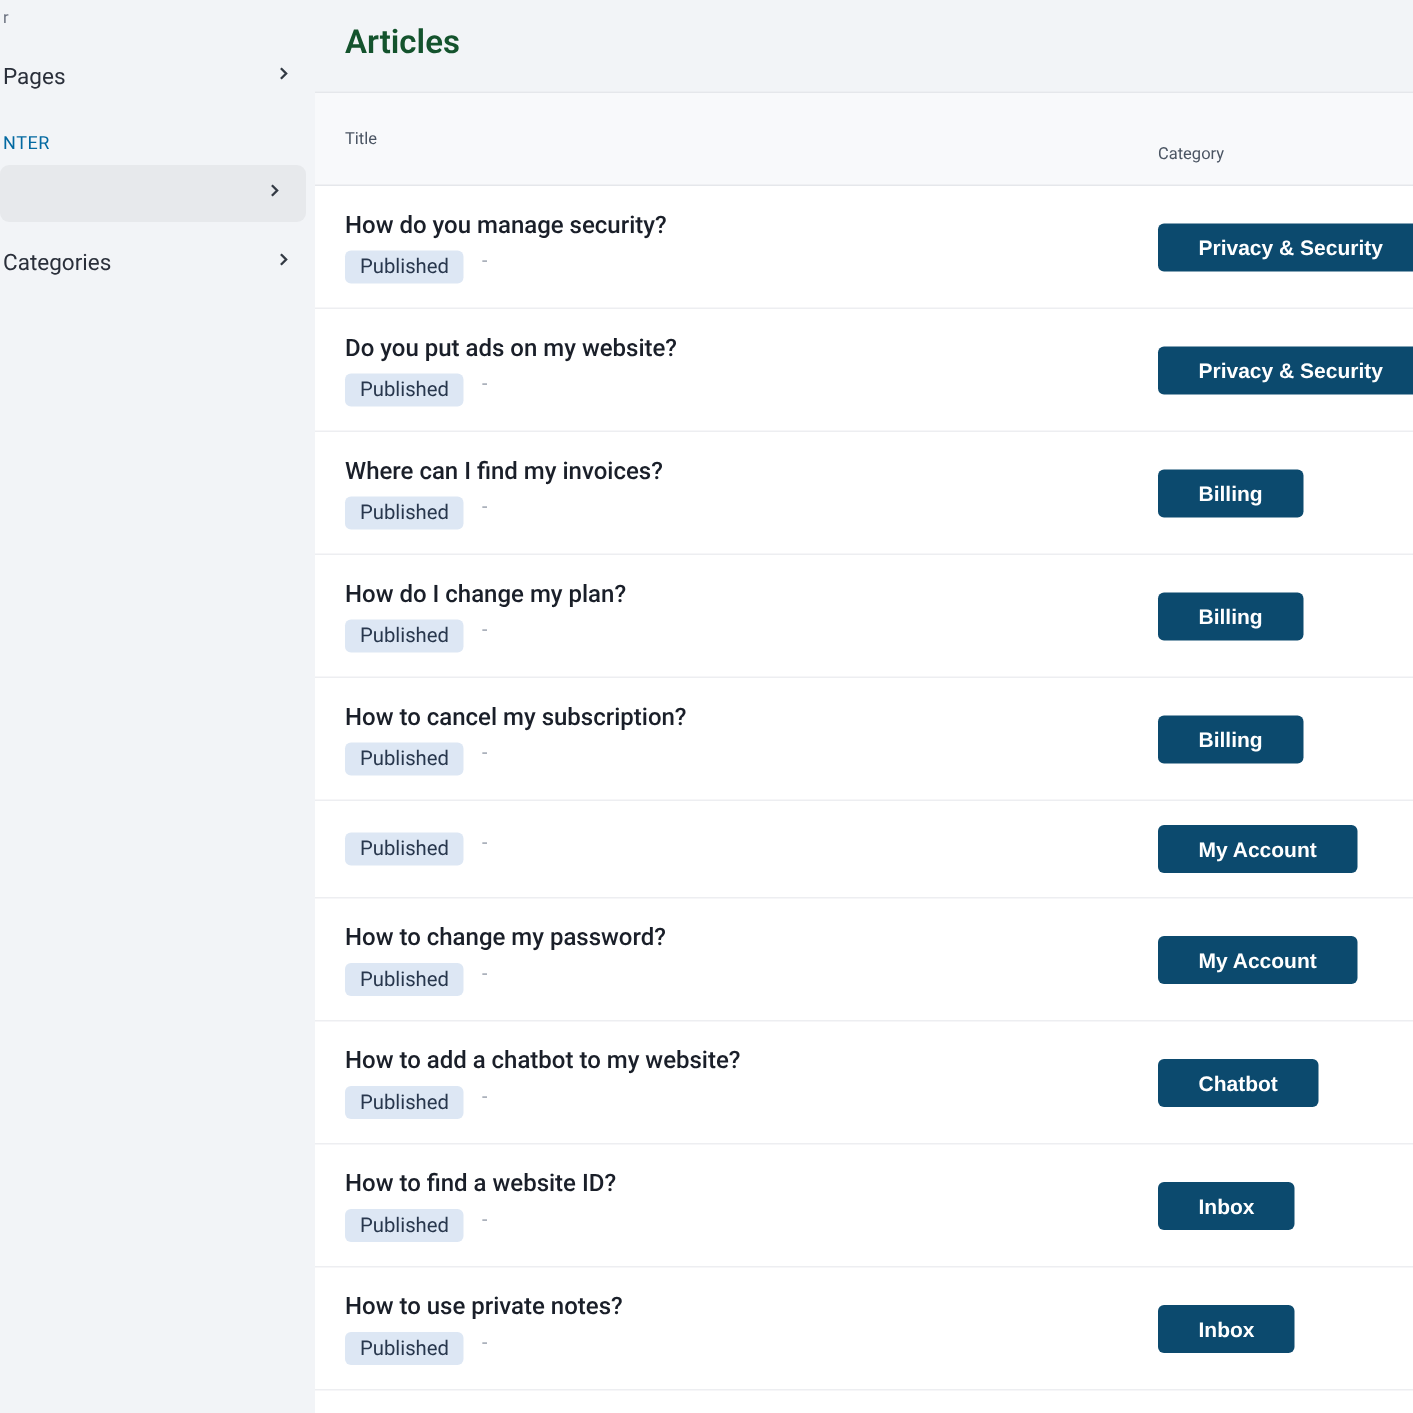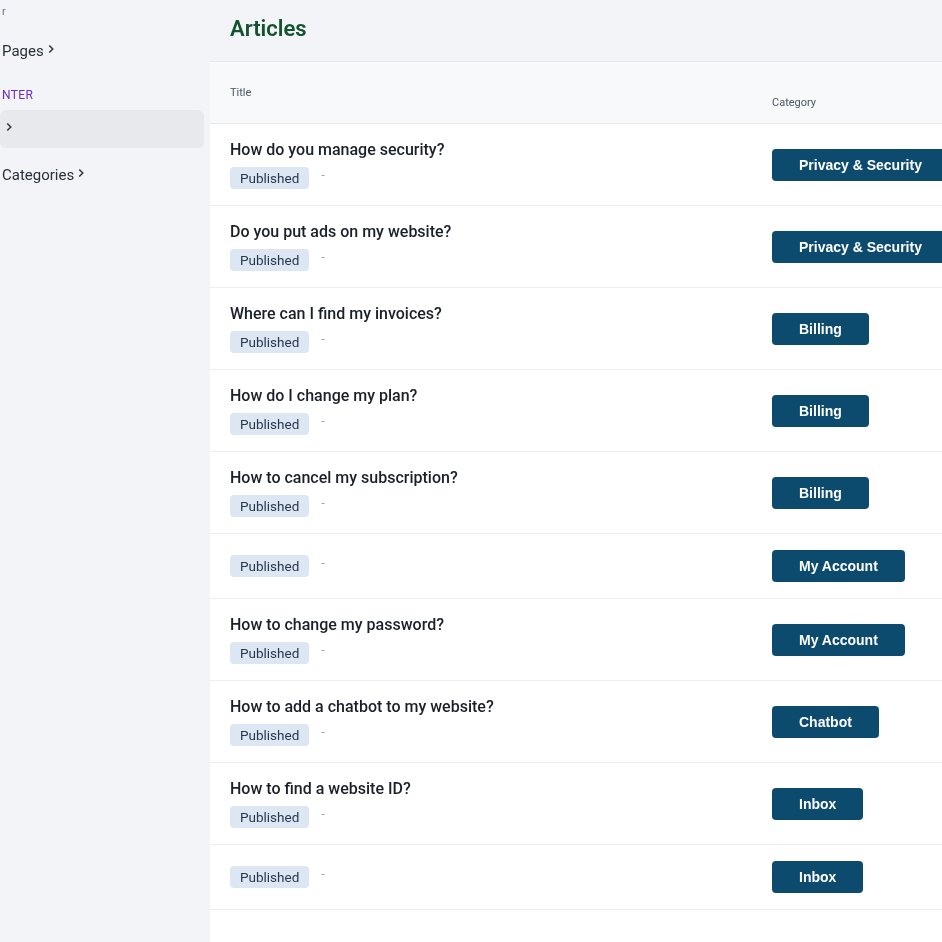--- a/index.html
+++ b/index.html
@@ -24,20 +24,21 @@
     padding-top: 0;
     flex-shrink: 0;
   }
   .sidebar-cut-top {
     height: 6px;
     border-bottom: 0;
   }
   .sidebar-item {
     display: flex;
     align-items: center;
+    justify-content: space-between;
     padding: 10px 14px 10px 2px;
     font-size: 15px;
     color: #2a2f3a;
     cursor: pointer;
   }
   .sidebar-item .label {
     white-space: nowrap;
   }
   .sidebar-item.active {
     background: #e7e9ec;
@@ -48,21 +49,21 @@
   .sidebar-chevron svg {
     width: 14px;
     height: 14px;
     stroke: #333a44;
     stroke-width: 2.7;
     fill: none;
   }
   .sidebar-section-label {
     font-size: 12px;
     letter-spacing: 0.4px;
-    color: #6d28d9;
+    color: #0369a1;
     padding: 18px 2px 8px 2px;
   }
 
   
   .main {
     flex: 1;
     background: #f2f4f7;
     display: flex;
     flex-direction: column;
     min-width: 0;
@@ -302,20 +303,21 @@
               <span class="badge-status">Published</span>
               <span class="meta-dash">-</span>
             </div>
           </div>
           <div class="row-right">
             <button class="cat-pill">Inbox</button>
           </div>
         </div>
         <div class="row">
           <div class="row-left">
+            <div class="row-title">How to use private notes?</div>
             <div class="row-meta">
               <span class="badge-status">Published</span>
               <span class="meta-dash">-</span>
             </div>
           </div>
           <div class="row-right">
             <button class="cat-pill">Inbox</button>
           </div>
         </div>
       </div>

